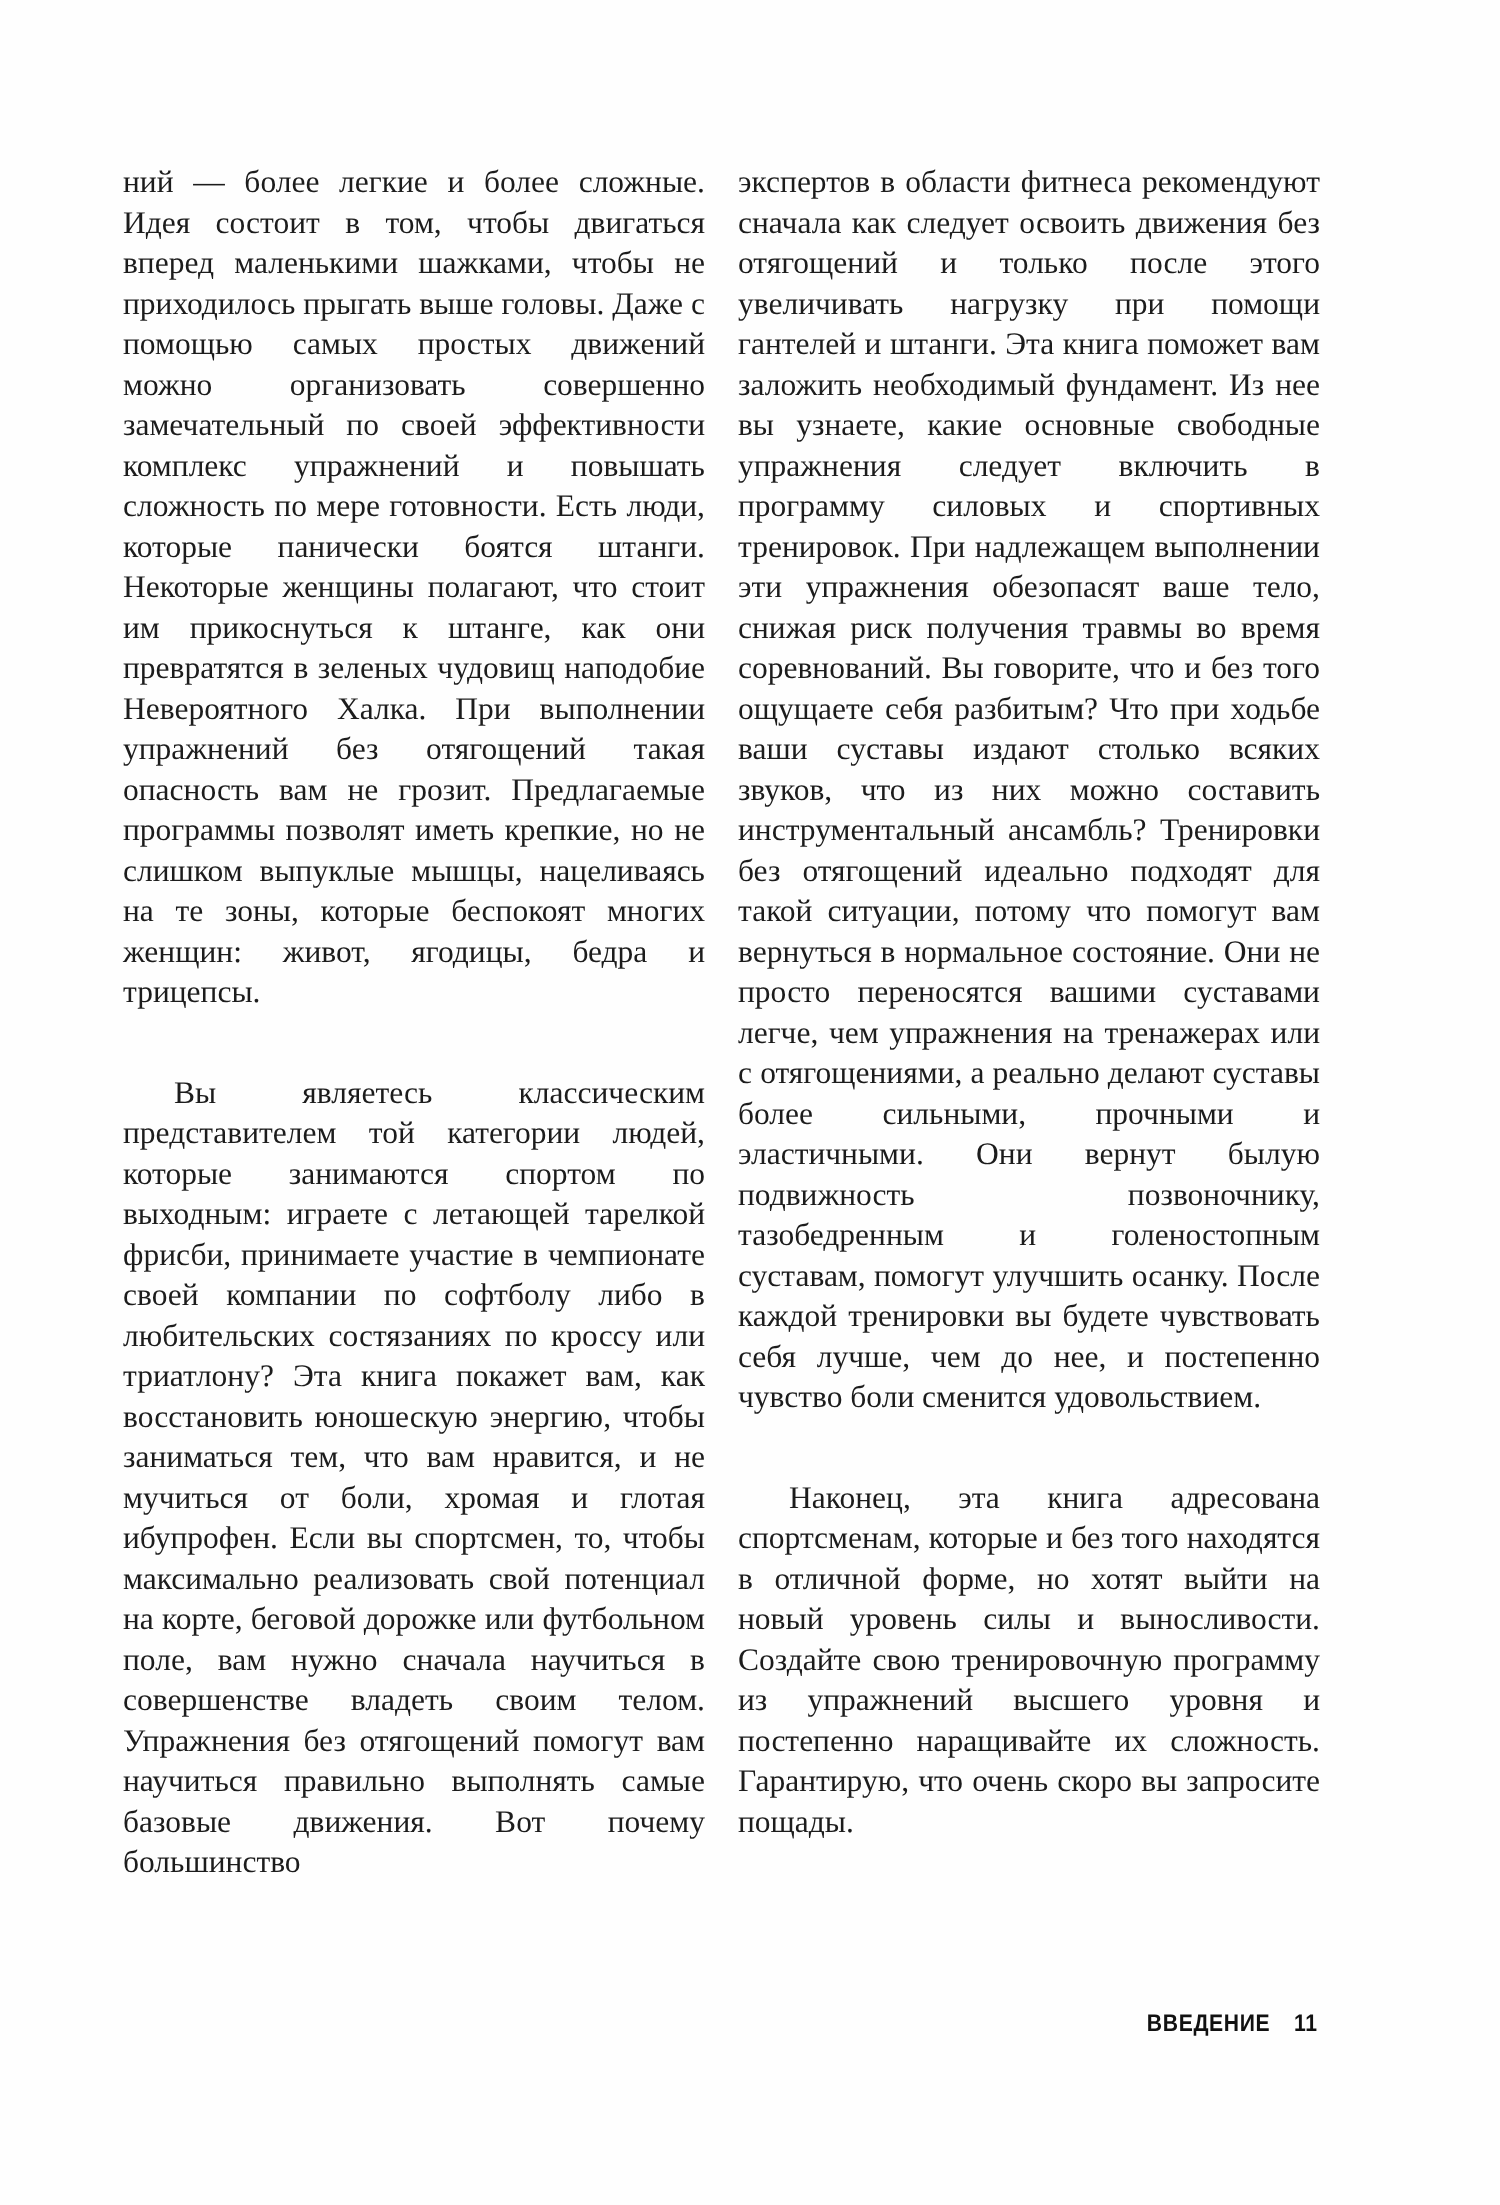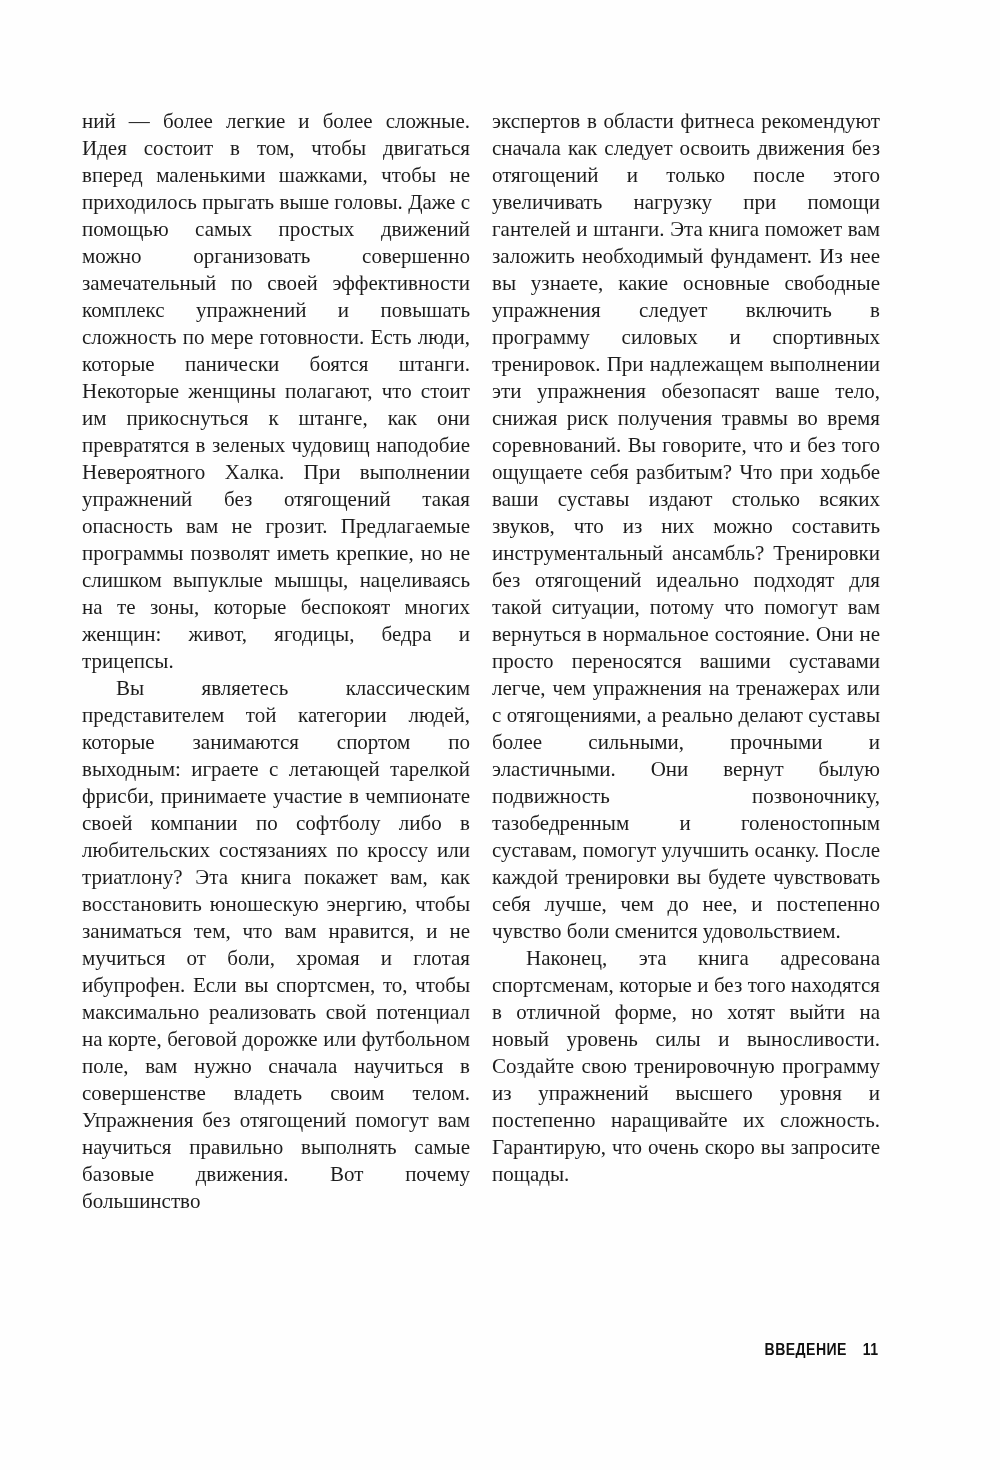--- a/index.html
+++ b/index.html
@@ -36,20 +36,21 @@
     text-align: justify;
     hyphens: auto;
     -webkit-hyphens: auto;
   }
   .para {
     margin: 0;
     padding: 0;
   }
   .para.indent {
     text-indent: 34px;
+    margin-top: 40px;
   }
   .footer {
     position: absolute;
     top: 1341px;
     right: 122px;
     font-family: "Liberation Sans", sans-serif;
     font-weight: 700;
     font-size: 16px;
     letter-spacing: 0.5px;
     color: #111111;

